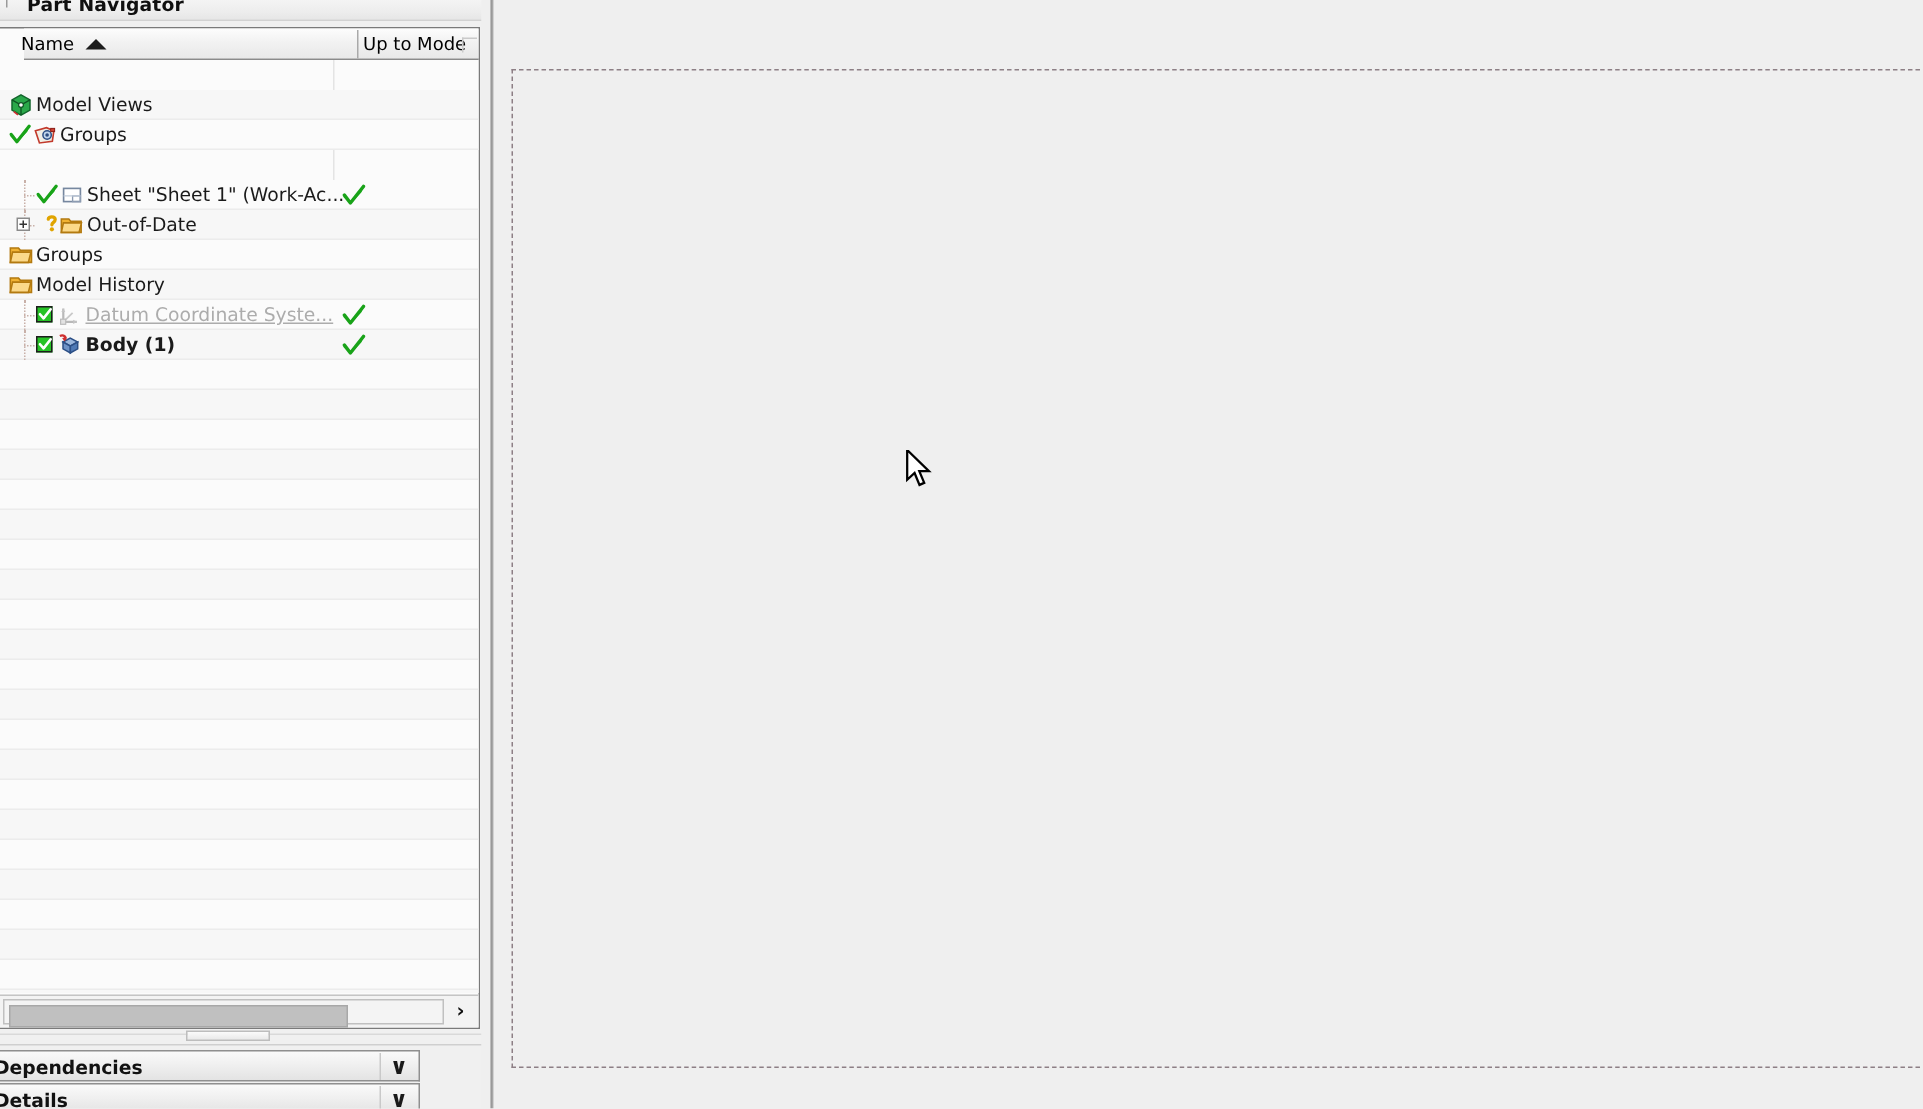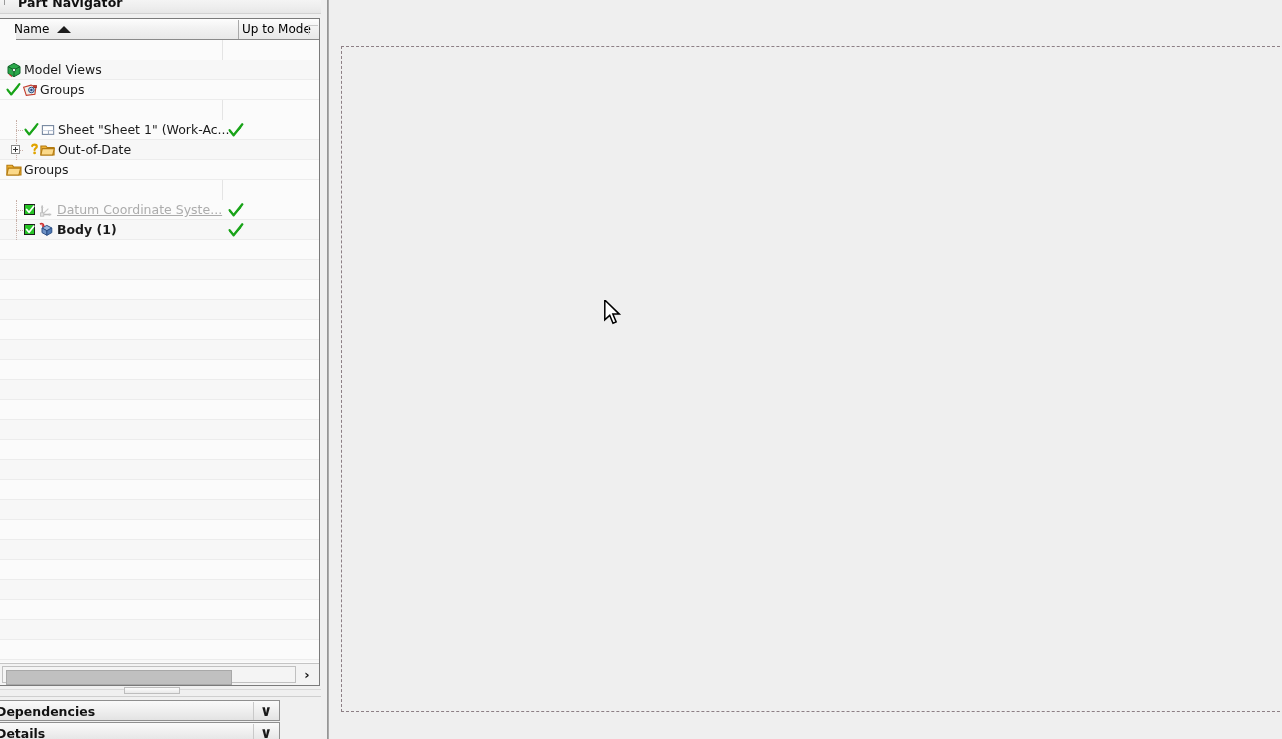--- a/index.html
+++ b/index.html
@@ -284,20 +284,27 @@
               <path d="M2.3 6.6h12.0l-1.6 6.3H0.9z" fill="#fbd98a" stroke="#b37a10" stroke-width="1.05"></path>
             </svg>
             <div class="row-label" style="left: 58px;">Out-of-Date</div>
           </div>
           <div class="row even" style="top: 120px;">
             <svg viewBox="0 0 16 16" width="16" height="16" class="ic" style="position: absolute; left: 6px; top: 2px;">
               <path d="M0.9 3.3h5.4l1.3 1.6h7.4v8.0H0.9z" fill="#f0b233" stroke="#b37a10" stroke-width="1.05"></path>
               <path d="M2.4 6.1h12.2l-1.7 6.8H0.9z" fill="#fbd98a" stroke="#b37a10" stroke-width="1.05"></path>
             </svg>
             <div class="row-label" style="left: 24px;">Groups</div>
+          </div>
+          <div class="row odd" style="top: 140px;">
+            <svg viewBox="0 0 16 16" width="16" height="16" class="ic" style="position: absolute; left: 6px; top: 2px;">
+              <path d="M0.9 3.3h5.4l1.3 1.6h7.4v8.0H0.9z" fill="#f0b233" stroke="#b37a10" stroke-width="1.05"></path>
+              <path d="M2.4 6.1h12.2l-1.7 6.8H0.9z" fill="#fbd98a" stroke="#b37a10" stroke-width="1.05"></path>
+            </svg>
+            <div class="row-label" style="left: 24px;">Model History</div>
           </div>
           <div class="row even" style="top: 160px;">
             <div class="guide-v" style="left: 16px; top: 0px; height: 20px;"></div>
             <div class="guide-h" style="left: 16px; top: 10px; width: 7px;"></div>
             <div class="cbox" style="left: 24px;">
               <svg viewBox="0 0 12 12" width="11" height="11">
                 <path d="M1.8 6.0 4.4 9.0 9.6 2.4" stroke="#ffffff" stroke-width="1.9" fill="none" stroke-linecap="round" stroke-linejoin="round"></path>
               </svg>
             </div>
             <svg viewBox="0 0 16 16" width="16" height="16" class="ic" style="position: absolute; left: 39px; top: 2px;">

